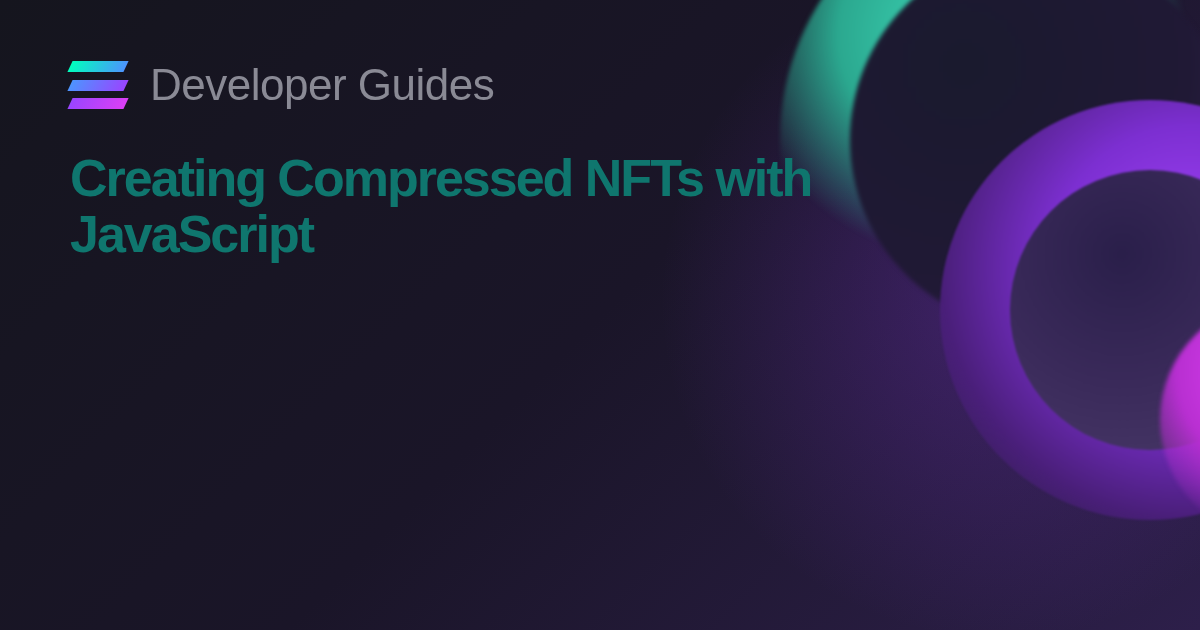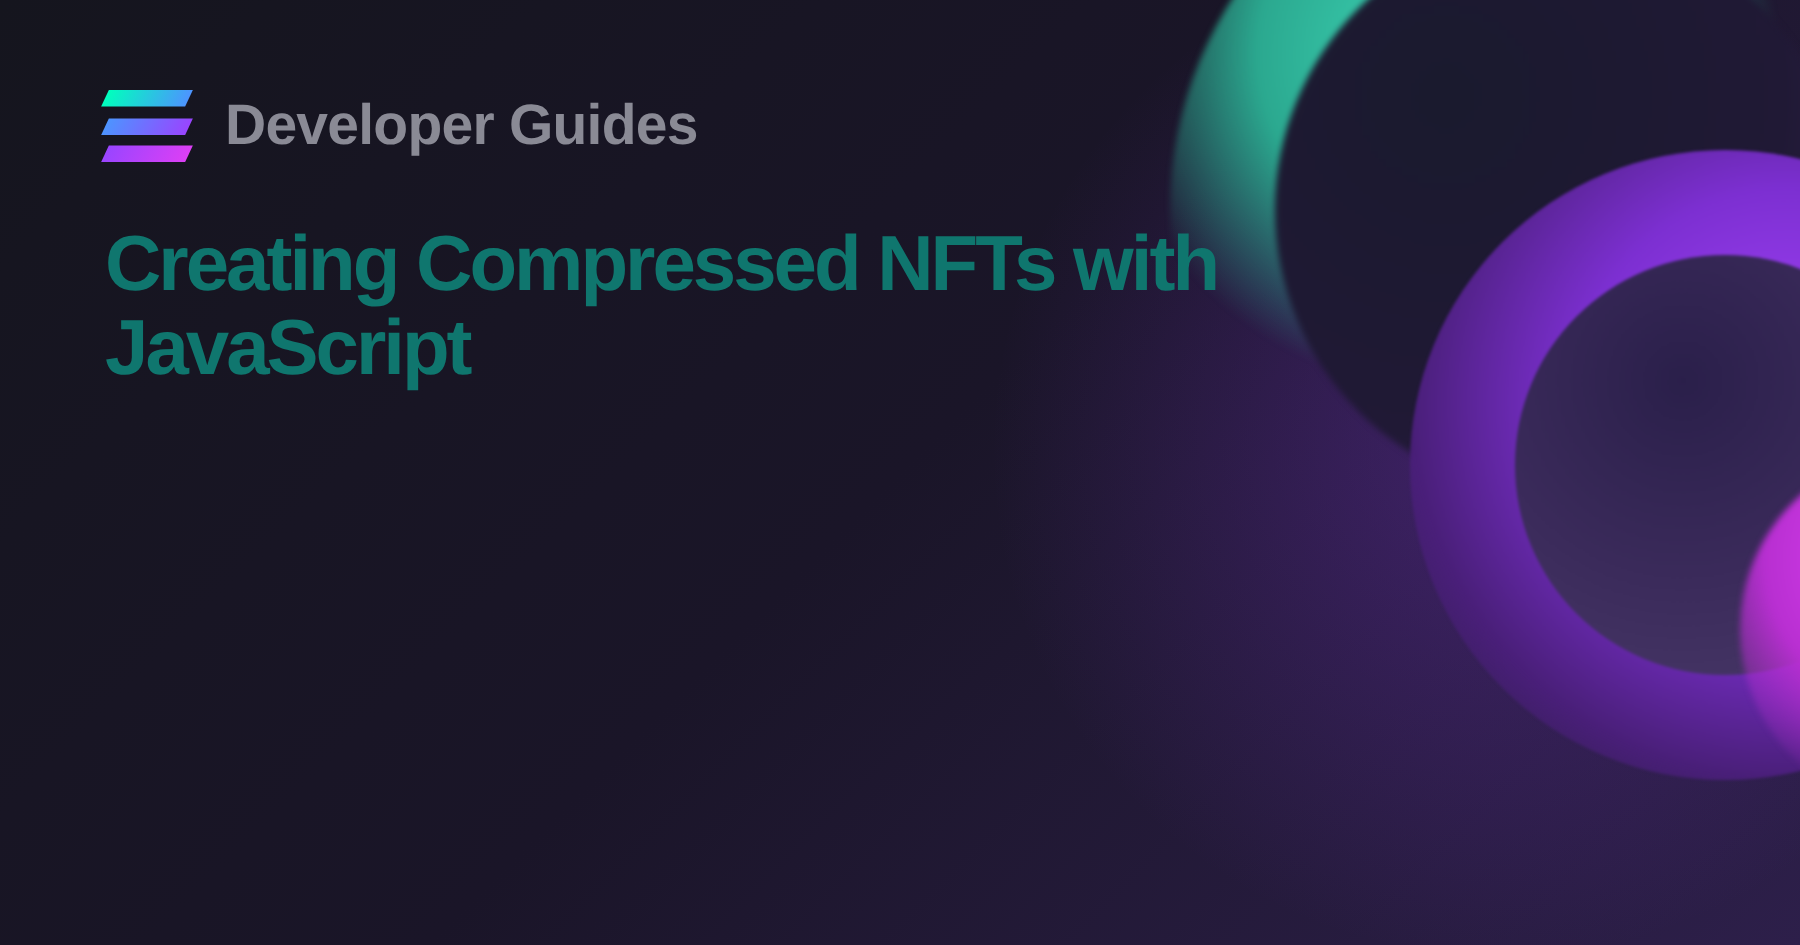--- a/index.html
+++ b/index.html
@@ -124,22 +124,22 @@
     
     .logo-bar-2 {
       background: linear-gradient(90deg, #4d94ff 0%, #9945ff 100%);
     }
     
     .logo-bar-3 {
       background: linear-gradient(90deg, #9945ff 0%, #dc3ff5 100%);
     }
     
     .category {
-      font-size: 38px;
-      font-weight: 700;
+      font-size: 44px;
+      font-weight: 400;
       color: #8a8a95;
       letter-spacing: -0.5px;
     }
     
     .title {
       font-size: 52px;
       font-weight: 600;
       color: #0f766e;
       line-height: 1.08;
       letter-spacing: -2px;

